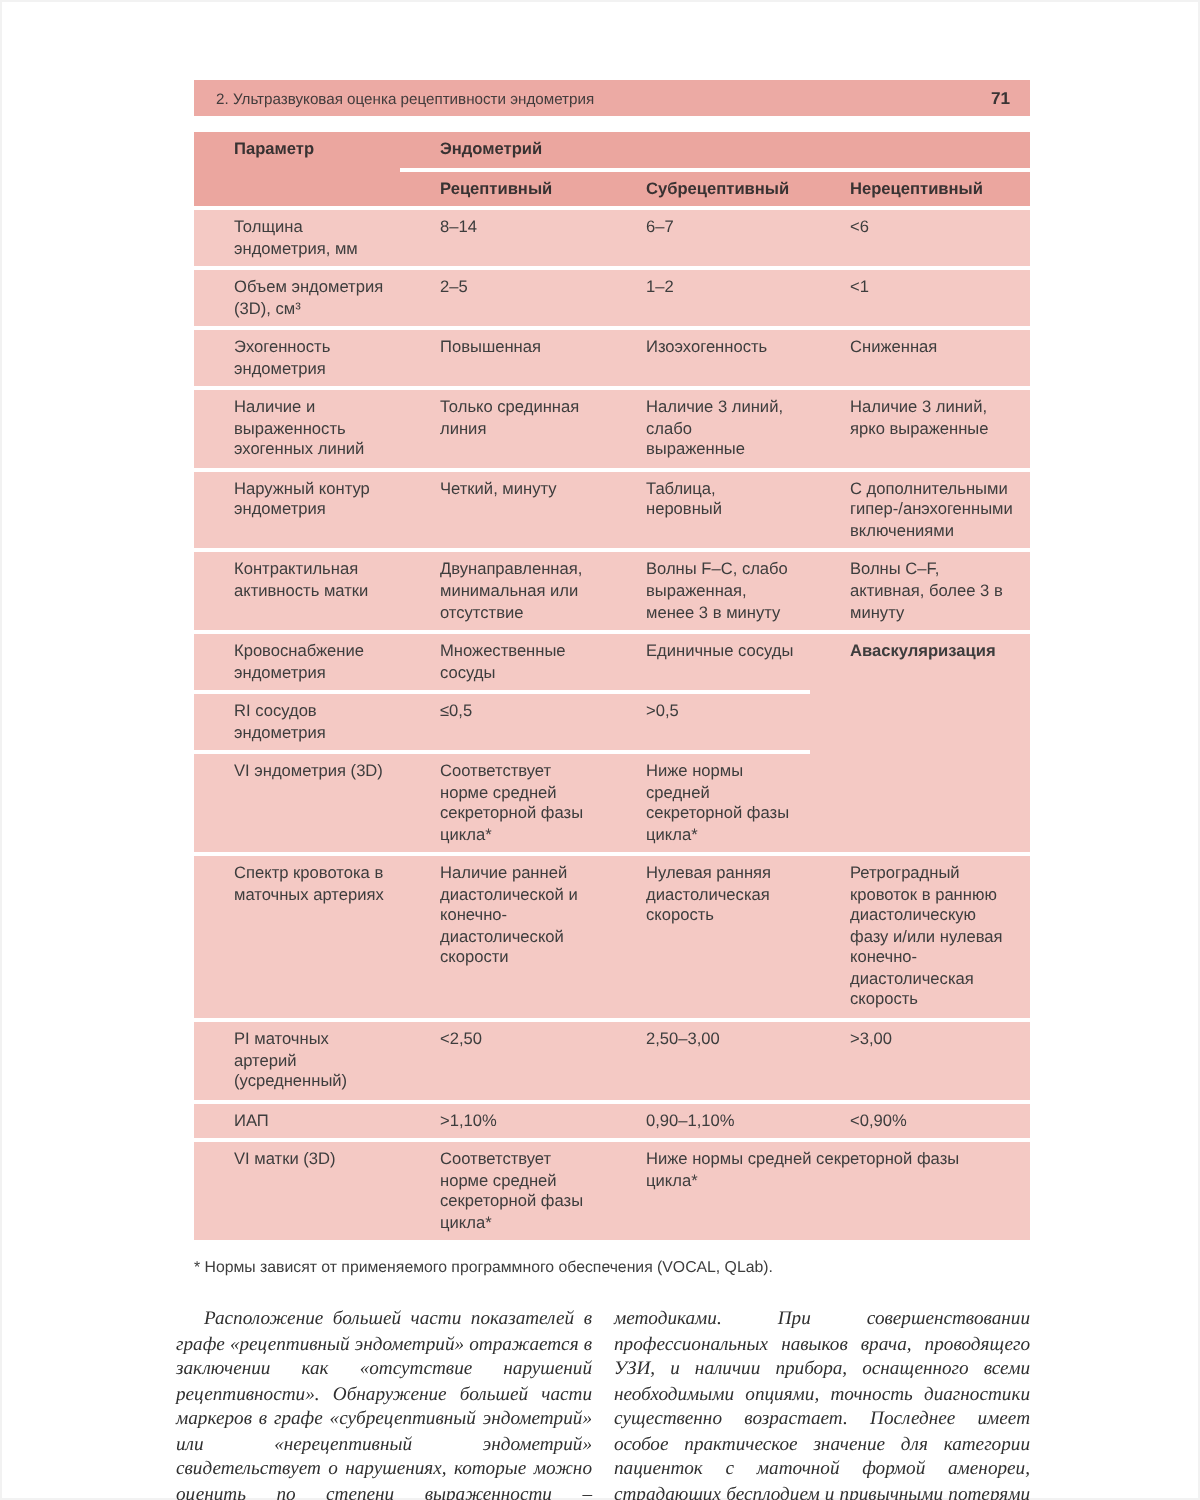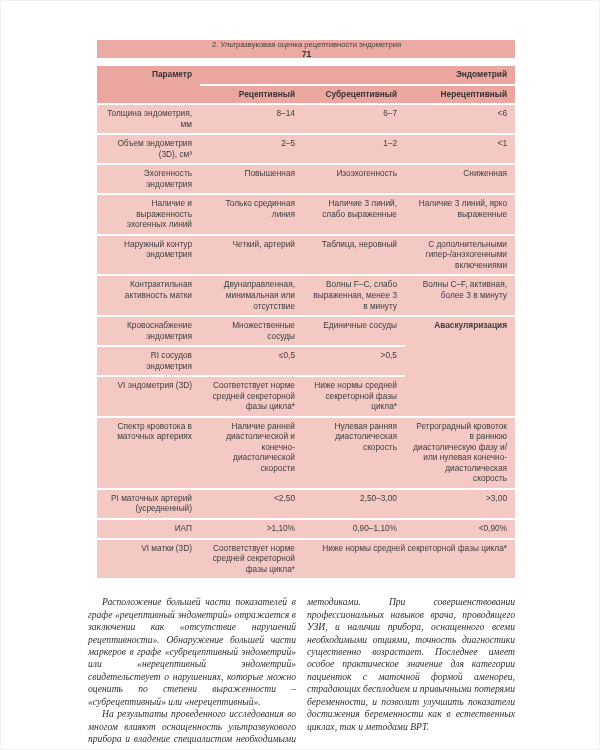--- a/index.html
+++ b/index.html
@@ -12,35 +12,35 @@
   html,body{margin:0;padding:0;}
   body{background:#ffffff;font-family:"Liberation Sans",sans-serif;color:var(--ink);}
   .page{
     position:relative;width:600px;height:750px;background:#fff;overflow:hidden;
     box-shadow:inset 0 0 0 1px #f2f2f2;
   }
   
   .band{
     margin:40px 85px 0 97px;height:18px;background:var(--band);
     display:flex;align-items:center;justify-content:space-between;
-    padding:0 10px 0 11px;box-sizing:border-box;flex-direction:column;
+    padding:0 10px 0 11px;box-sizing:border-box;
   }
   .band .rh{font-size:7.6px;color:#423c3c;}
   .band .pn{font-size:8.6px;font-weight:bold;color:#3a3434;}
   
   .caption{margin:12px 85px 0 97px;font-size:9.6px;font-weight:bold;color:#343434;}
   .caption .lbl{color:var(--red);}
   
   table.rt{
     margin:8px 85px 0 97px;width:418px;border-collapse:separate;border-spacing:0;
     font-size:8.3px;line-height:1.27;color:#3d3d3d;table-layout:fixed;
   }
   table.rt th,table.rt td{
-    text-align:right;vertical-align:top;font-weight:normal;
-    padding:3px 8px 4px 6px;border-bottom:2px solid #ffffff;
+    text-align:left;vertical-align:top;font-weight:normal;
+    padding:3px 8px 4px 20px;border-bottom:2px solid #ffffff;
     word-wrap:break-word;
   }
   table.rt th{background:var(--thead);font-weight:bold;color:#383232;}
   table.rt td{background:var(--trow);}
   table.rt th.param-h{border-bottom:2px solid #ffffff;}
   table.rt td.open{border-bottom:2px solid var(--trow);font-weight:bold;}
   
   .footnote{margin:7px 85px 0 97px;font-size:7.9px;color:#3d3d3d;}
   
   .bodytext{
@@ -100,21 +100,21 @@
           <td>Сниженная</td>
         </tr>
         <tr>
           <td>Наличие и выраженность эхогенных линий</td>
           <td>Только срединная линия</td>
           <td>Наличие 3 линий, слабо выраженные</td>
           <td>Наличие 3 линий, ярко выраженные</td>
         </tr>
         <tr>
           <td>Наружный контур эндометрия</td>
-          <td>Четкий, артерий</td>
+          <td>Четкий, минуту</td>
           <td>Таблица, неровный</td>
           <td>С дополнительными гипер-/анэхогенными включениями</td>
         </tr>
         <tr>
           <td>Контрактильная активность матки</td>
           <td>Двунаправленная, минимальная или отсутствие</td>
           <td>Волны F–C, слабо выраженная, менее 3 в минуту</td>
           <td>Волны C–F, активная, более 3 в минуту</td>
         </tr>
         <tr>
@@ -154,19 +154,20 @@
           <td>&lt;0,90%</td>
         </tr>
         <tr>
           <td>VI матки (3D)</td>
           <td>Соответствует норме средней секреторной фазы цикла*</td>
           <td colspan="2">Ниже нормы средней секреторной фазы цикла*</td>
         </tr>
       </tbody>
   </table>
 
+  <div class="footnote">* Нормы зависят от применяемого программного обеспечения (VOCAL, QLab).</div>
 
   <div class="bodytext">
     <p>Расположение большей части показателей в графе «рецептивный эндометрий» отражается в заключении как «отсутствие нарушений рецептивности». Обнаружение большей части маркеров в графе «субрецептивный эндометрий» или «нерецептивный эндометрий» свидетельствует о нарушениях, которые можно оценить по степени выраженности – «субрецептивный» или «нерецептивный».</p>
     <p>На результаты проведенного исследования во многом влияют оснащенность ультразвукового прибора и владение специалистом необходимыми методиками. При совершенствовании профессиональных навыков врача, проводящего УЗИ, и наличии прибора, оснащенного всеми необходимыми опциями, точность диагностики существенно возрастает. Последнее имеет особое практическое значение для категории пациенток с маточной формой аменореи, страдающих бесплодием и привычными потерями беременности, и позволит улучшить показатели достижения беременности как в естественных циклах, так и методами ВРТ.</p>
   </div>
 
 </div>
 
 </body></html>

